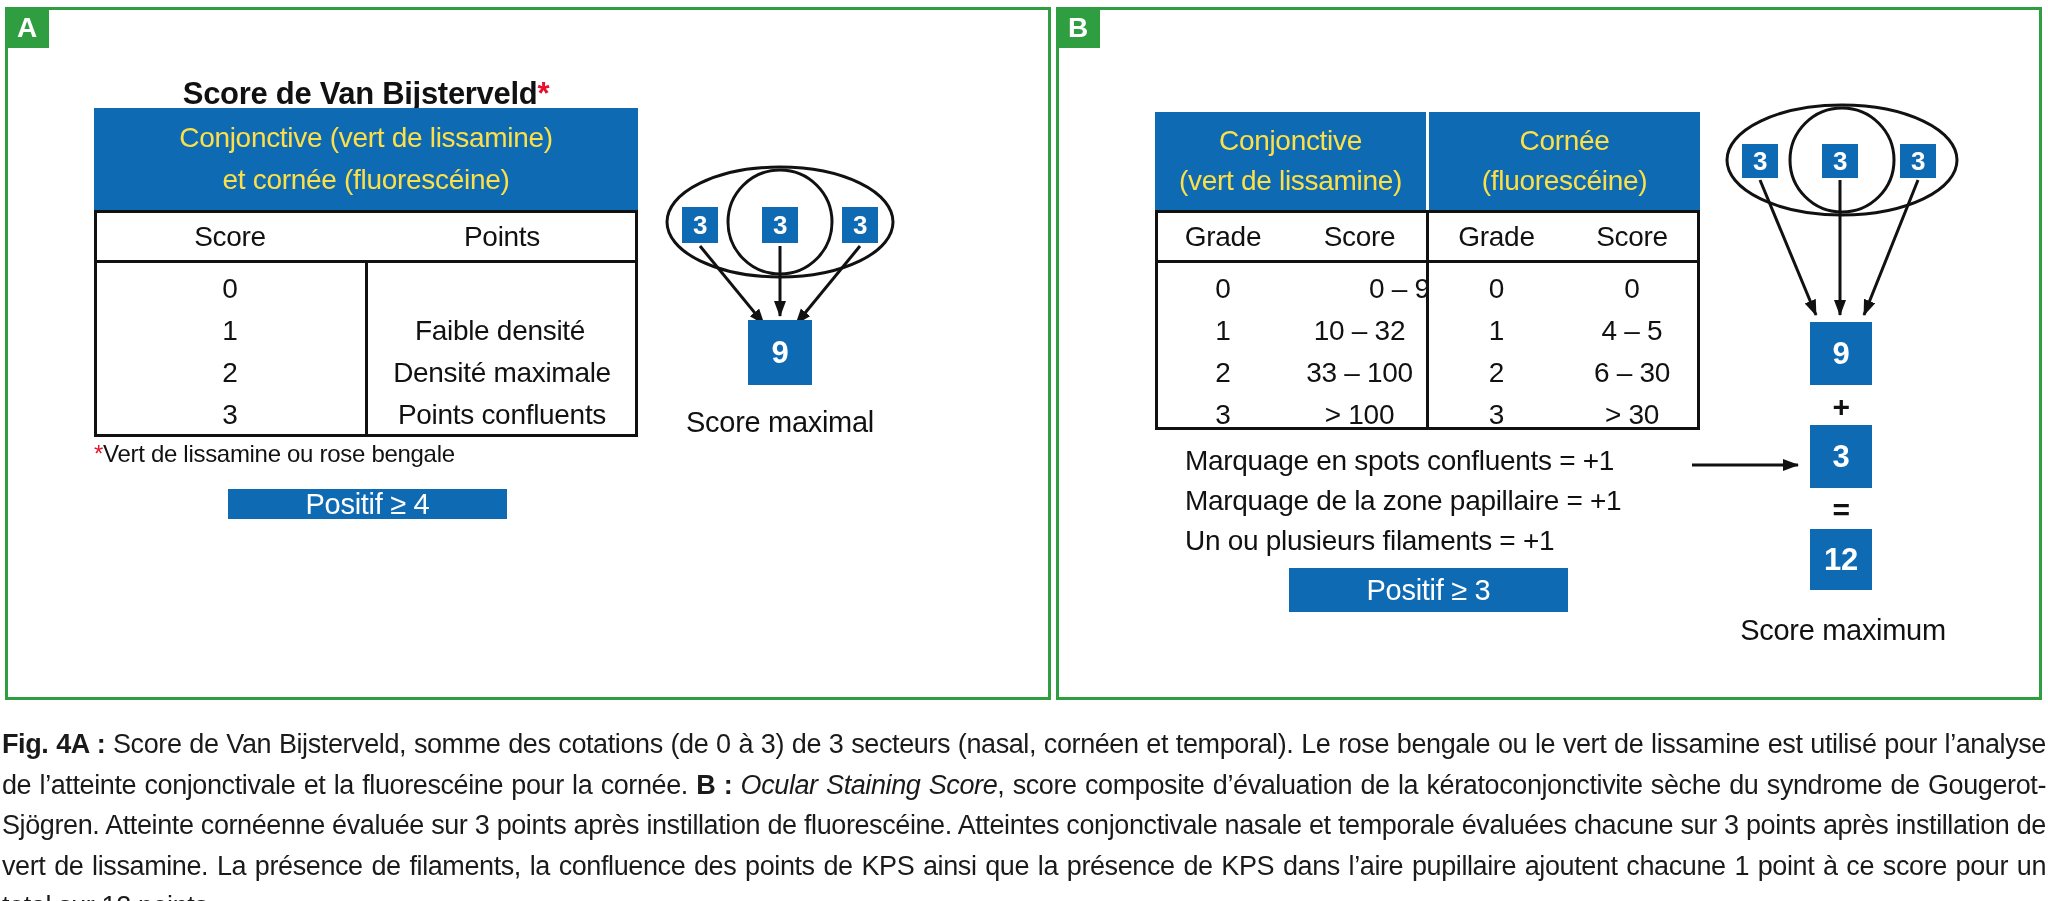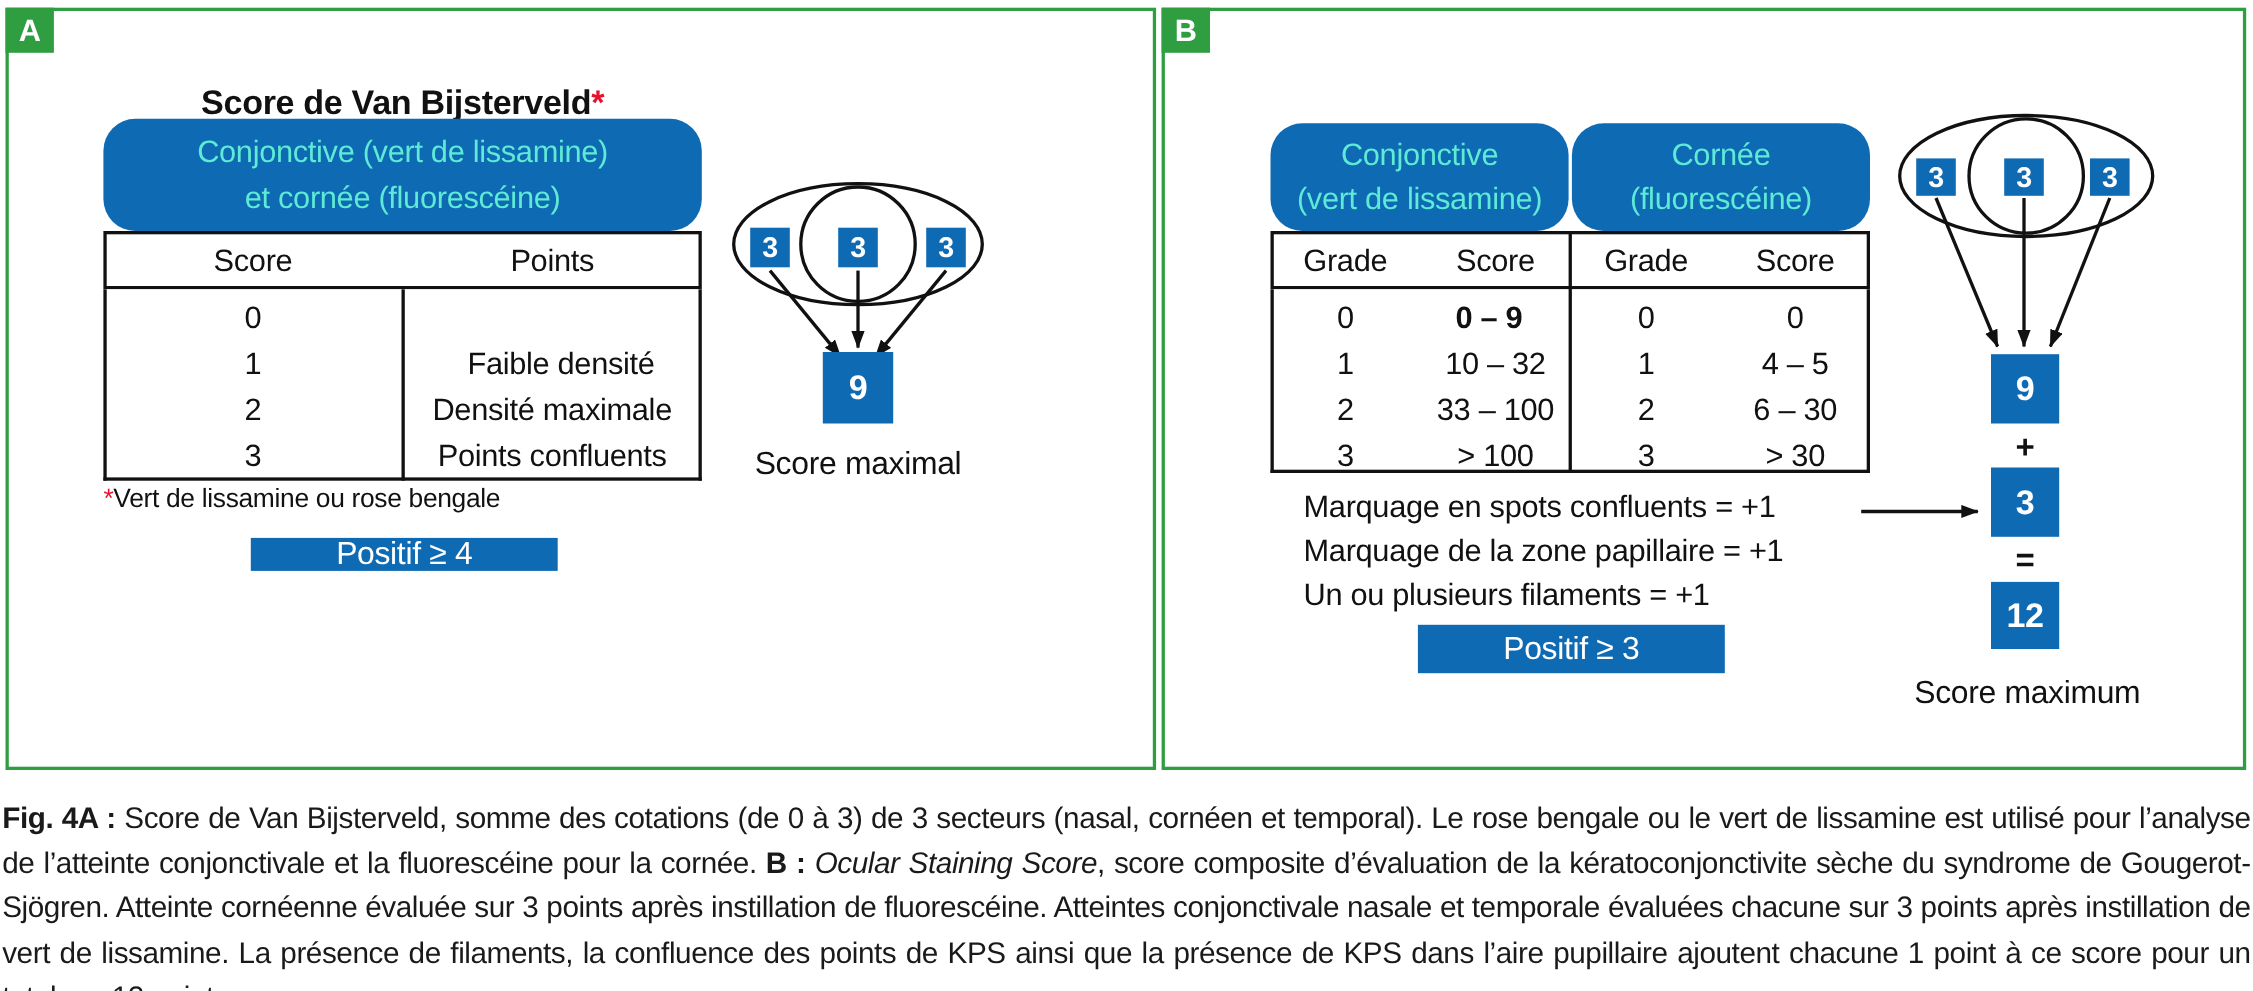--- a/index.html
+++ b/index.html
@@ -10,21 +10,21 @@
   }
   .abs{position:absolute;box-sizing:border-box;}
   .panel{border:3px solid #2f9e41;background:#fff;}
   .badge{
     background:#2f9e41;color:#fff;font-weight:bold;font-size:28px;
     display:flex;align-items:center;justify-content:center;z-index:5;
   }
   .fig-title{font-size:31px;font-weight:bold;text-align:center;}
   .fig-title .star{color:#e8112d;}
   .italic{font-style:italic;margin-top:32px;}
-  .bluebox{background:#0f6ab4;color:#5eead4;border-radius:29px;}
+  .bluebox{background:#0f6ab4;color:#fde047;}
   .thead{
     display:flex;flex-direction:column;align-items:center;justify-content:center;
     font-size:28px;line-height:42px;text-align:center;
   }
   .thead-split{display:flex;gap:3px;background:#fff;}
   .thead-split > div{flex:1;display:flex;flex-direction:column;align-items:center;justify-content:center;font-size:28px;line-height:40px;text-align:center;}
   .subhead{border:3px solid #111;background:#fff;}
   .tbody{border:3px solid #111;border-top:none;background:#fff;}
   .vdiv{background:#111;}
   .cell{font-size:28px;line-height:42px;text-align:center;}
@@ -67,21 +67,21 @@
     <div>et cornée (fluorescéine)</div>
   </div>
   <div class="abs subhead" style="left:94px;top:210px;width:544px;height:53px;"></div>
   <div class="abs sub-label" style="left:94px;top:210px;width:272px;height:53px;">Score</div>
   <div class="abs sub-label" style="left:366px;top:210px;width:272px;height:53px;text-align:center;">Points</div>
   <div class="abs tbody" style="left:94px;top:263px;width:544px;height:174px;"></div>
   <div class="abs vdiv" style="left:365px;top:263px;width:3px;height:174px;"></div>
 
   <div class="abs cell" style="left:94px;top:268px;width:272px;">0</div>
   <div class="abs cell" style="left:94px;top:310px;width:272px;">1</div>
-  <div class="abs cell" style="left:374px;top:310px;width:272px;">Faible densité</div>
+  <div class="abs cell" style="left:364px;top:310px;width:272px;">Faible densité</div>
   <div class="abs cell" style="left:94px;top:352px;width:272px;">2</div>
   <div class="abs cell" style="left:366px;top:352px;width:272px;">Densité maximale</div>
   <div class="abs cell" style="left:94px;top:394px;width:272px;">3</div>
   <div class="abs cell" style="left:366px;top:394px;width:272px;">Points confluents</div>
 
   <div class="abs footnote" style="left:94px;top:440px;"><span class="star">*</span><span>Vert de lissamine ou rose bengale</span></div>
 
   <div class="abs btn" style="left:228px;top:489px;width:279px;height:30px;">
       <span>Positif ≥ 4</span>
     </div>
@@ -123,21 +123,21 @@
   </div>
   <div class="abs subhead" style="left:1155px;top:210px;width:545px;height:53px;"></div>
   <div class="abs sub-label" style="left:1155px;top:210px;width:136px;height:53px;">Grade</div>
   <div class="abs sub-label" style="left:1291px;top:210px;width:137px;height:53px;">Score</div>
   <div class="abs sub-label" style="left:1429px;top:210px;width:135px;height:53px;">Grade</div>
   <div class="abs sub-label" style="left:1564px;top:210px;width:136px;height:53px;">Score</div>
   <div class="abs tbody" style="left:1155px;top:263px;width:545px;height:167px;"></div>
   <div class="abs vdiv" style="left:1426px;top:210px;width:3px;height:220px;"></div>
 
   <div class="abs cell" style="left:1155px;top:268px;width:136px;">0</div>
-  <div class="abs cell" style="left:1285px;top:268px;width:137px;font-weight:bold;">0 – 9</div>
+  <div class="abs cell" style="left:1331px;top:268px;width:137px;">0 – 9</div>
   <div class="abs cell" style="left:1429px;top:268px;width:135px;">0</div>
   <div class="abs cell" style="left:1564px;top:268px;width:136px;">0</div>
 
   <div class="abs cell" style="left:1155px;top:310px;width:136px;">1</div>
   <div class="abs cell" style="left:1291px;top:310px;width:137px;">10 – 32</div>
   <div class="abs cell" style="left:1429px;top:310px;width:135px;">1</div>
   <div class="abs cell" style="left:1564px;top:310px;width:136px;">4 – 5</div>
 
   <div class="abs cell" style="left:1155px;top:352px;width:136px;">2</div>
   <div class="abs cell" style="left:1291px;top:352px;width:137px;">33 – 100</div>

